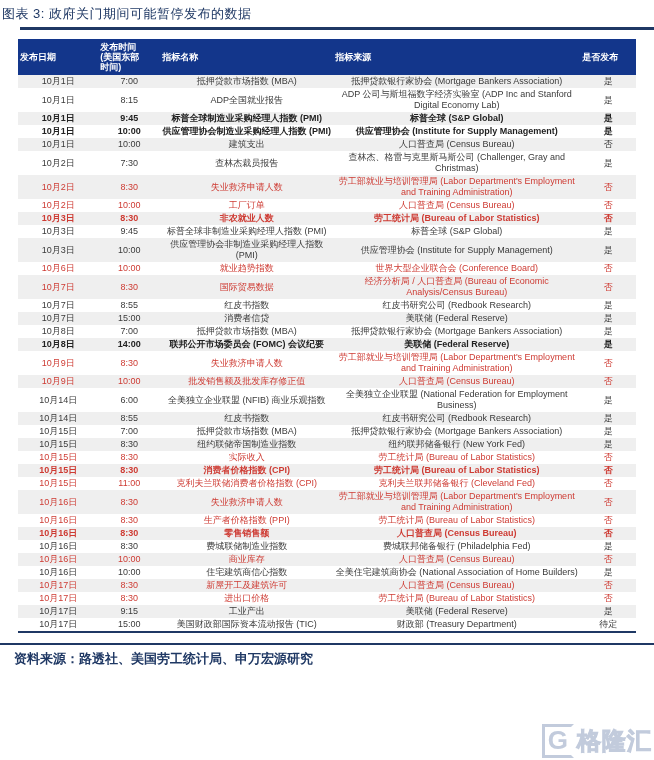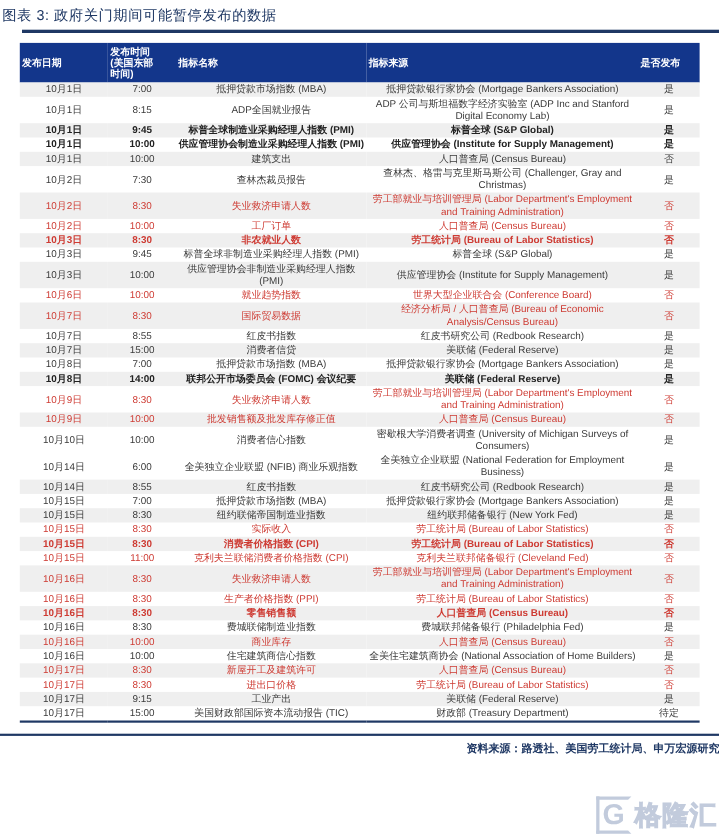--- a/index.html
+++ b/index.html
@@ -51,22 +51,22 @@
   }
   tbody tr.even{background:var(--alt-row);}
   tbody tr.red{color:var(--red);}
   tbody tr.bold{font-weight:bold;color:#222;}
   tbody tr.red.bold{color:var(--red);}
   .footer-rule{
     height:2px;background:var(--navy);
     margin-top:10px;width:100%;
   }
   .footer-source{
-    margin:5px 0 0 2px;
-    font-size:10px;font-weight:bold;color:var(--navy);text-align:right;
+    margin:5px 0 0 14px;
+    font-size:13px;font-weight:bold;color:var(--navy);
   }
   .logo{
     position:absolute;right:2px;bottom:2px;
     display:flex;align-items:center;gap:3px;
     color:var(--logo);opacity:0.95;
   }
   .logo .g-mark{
     font-size:26px;font-weight:bold;line-height:26px;
     font-family:"Liberation Sans","DejaVu Sans",sans-serif;
     border:3px solid var(--logo);border-right-color:transparent;
@@ -231,27 +231,20 @@
           <td>否</td>
         </tr>
         <tr class="even red">
           <td>10月9日</td>
           <td>10:00</td>
           <td>批发销售额及批发库存修正值</td>
           <td>人口普查局 (Census Bureau)</td>
           <td>否</td>
         </tr>
         <tr class="">
-          <td>10月10日</td>
-          <td>10:00</td>
-          <td>消费者信心指数</td>
-          <td>密歇根大学消费者调查 (University of Michigan Surveys of Consumers)</td>
-          <td>是</td>
-        </tr>
-        <tr class="">
           <td>10月14日</td>
           <td>6:00</td>
           <td>全美独立企业联盟 (NFIB) 商业乐观指数</td>
           <td>全美独立企业联盟 (National Federation for Employment Business)</td>
           <td>是</td>
         </tr>
         <tr class="even ">
           <td>10月14日</td>
           <td>8:55</td>
           <td>红皮书指数</td>

